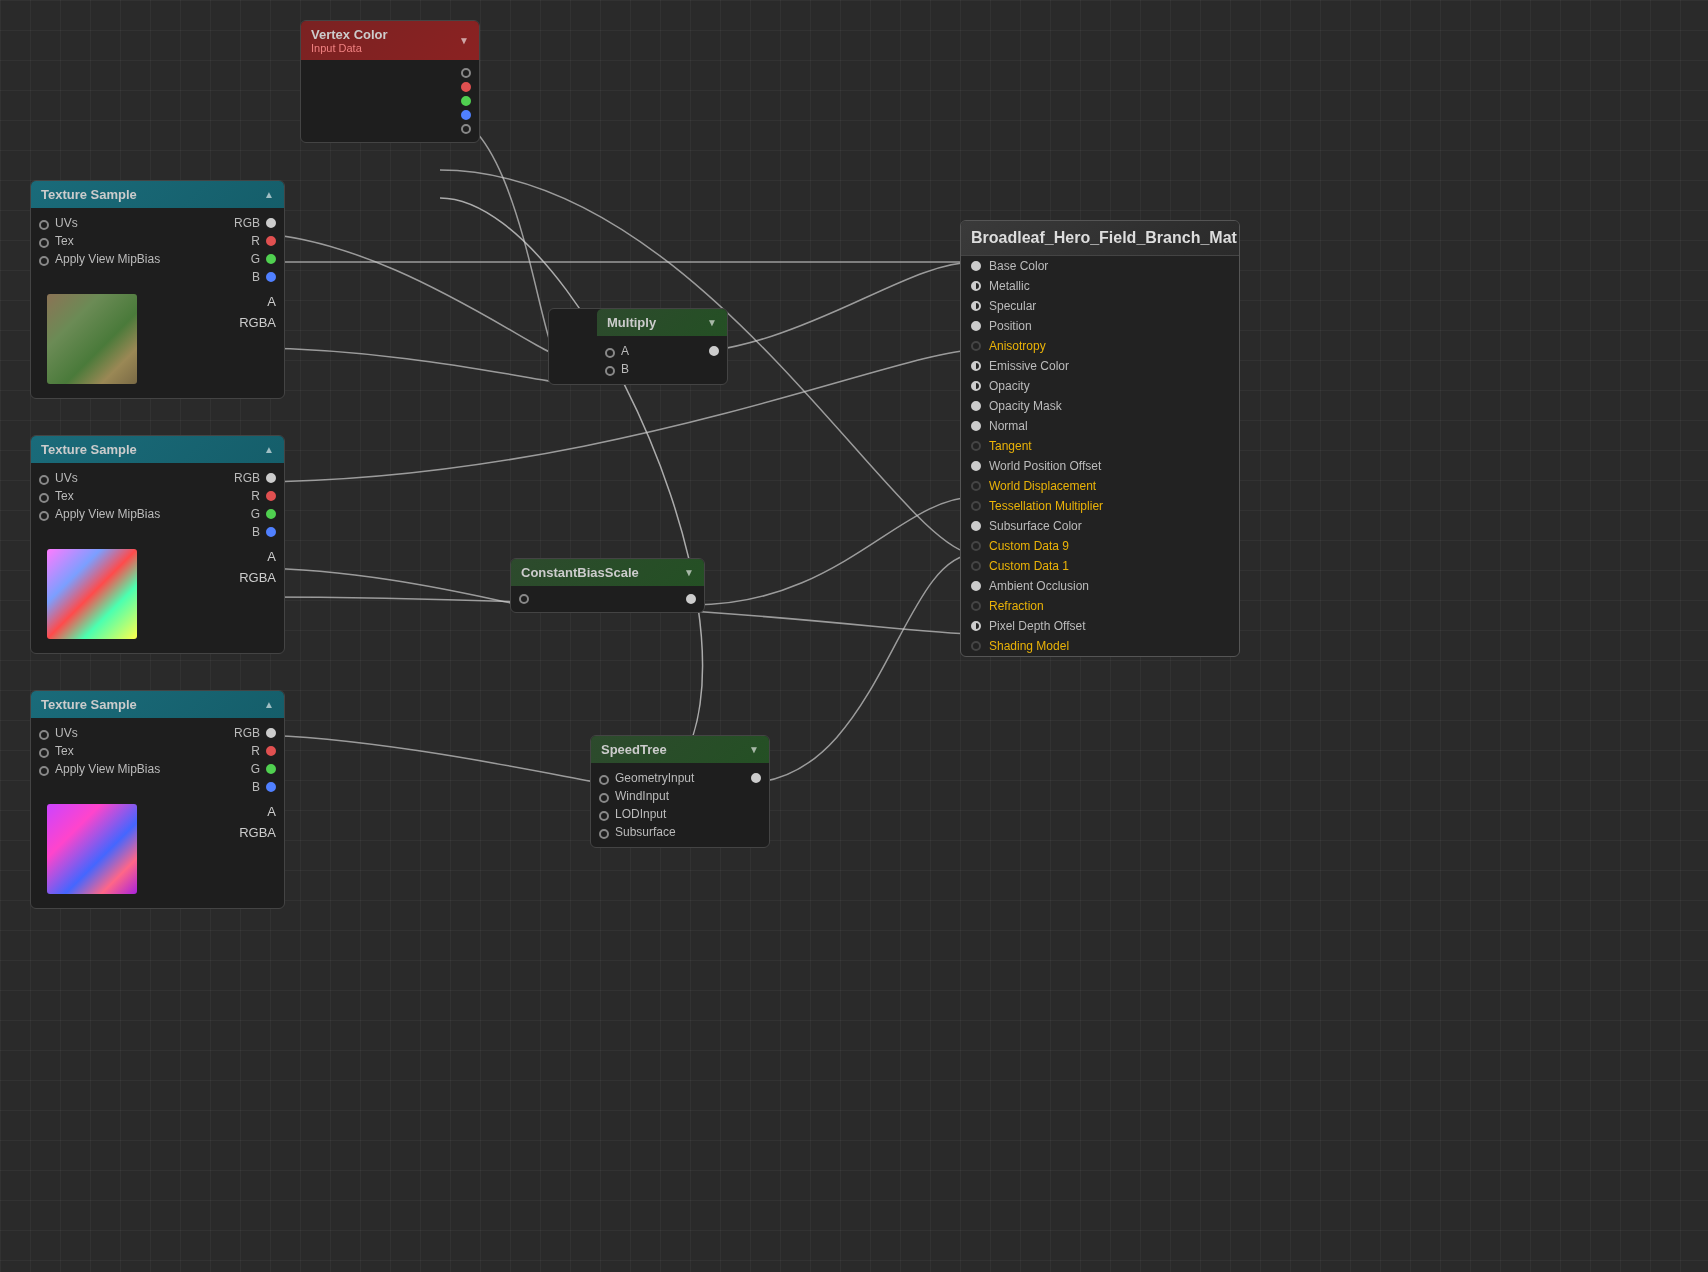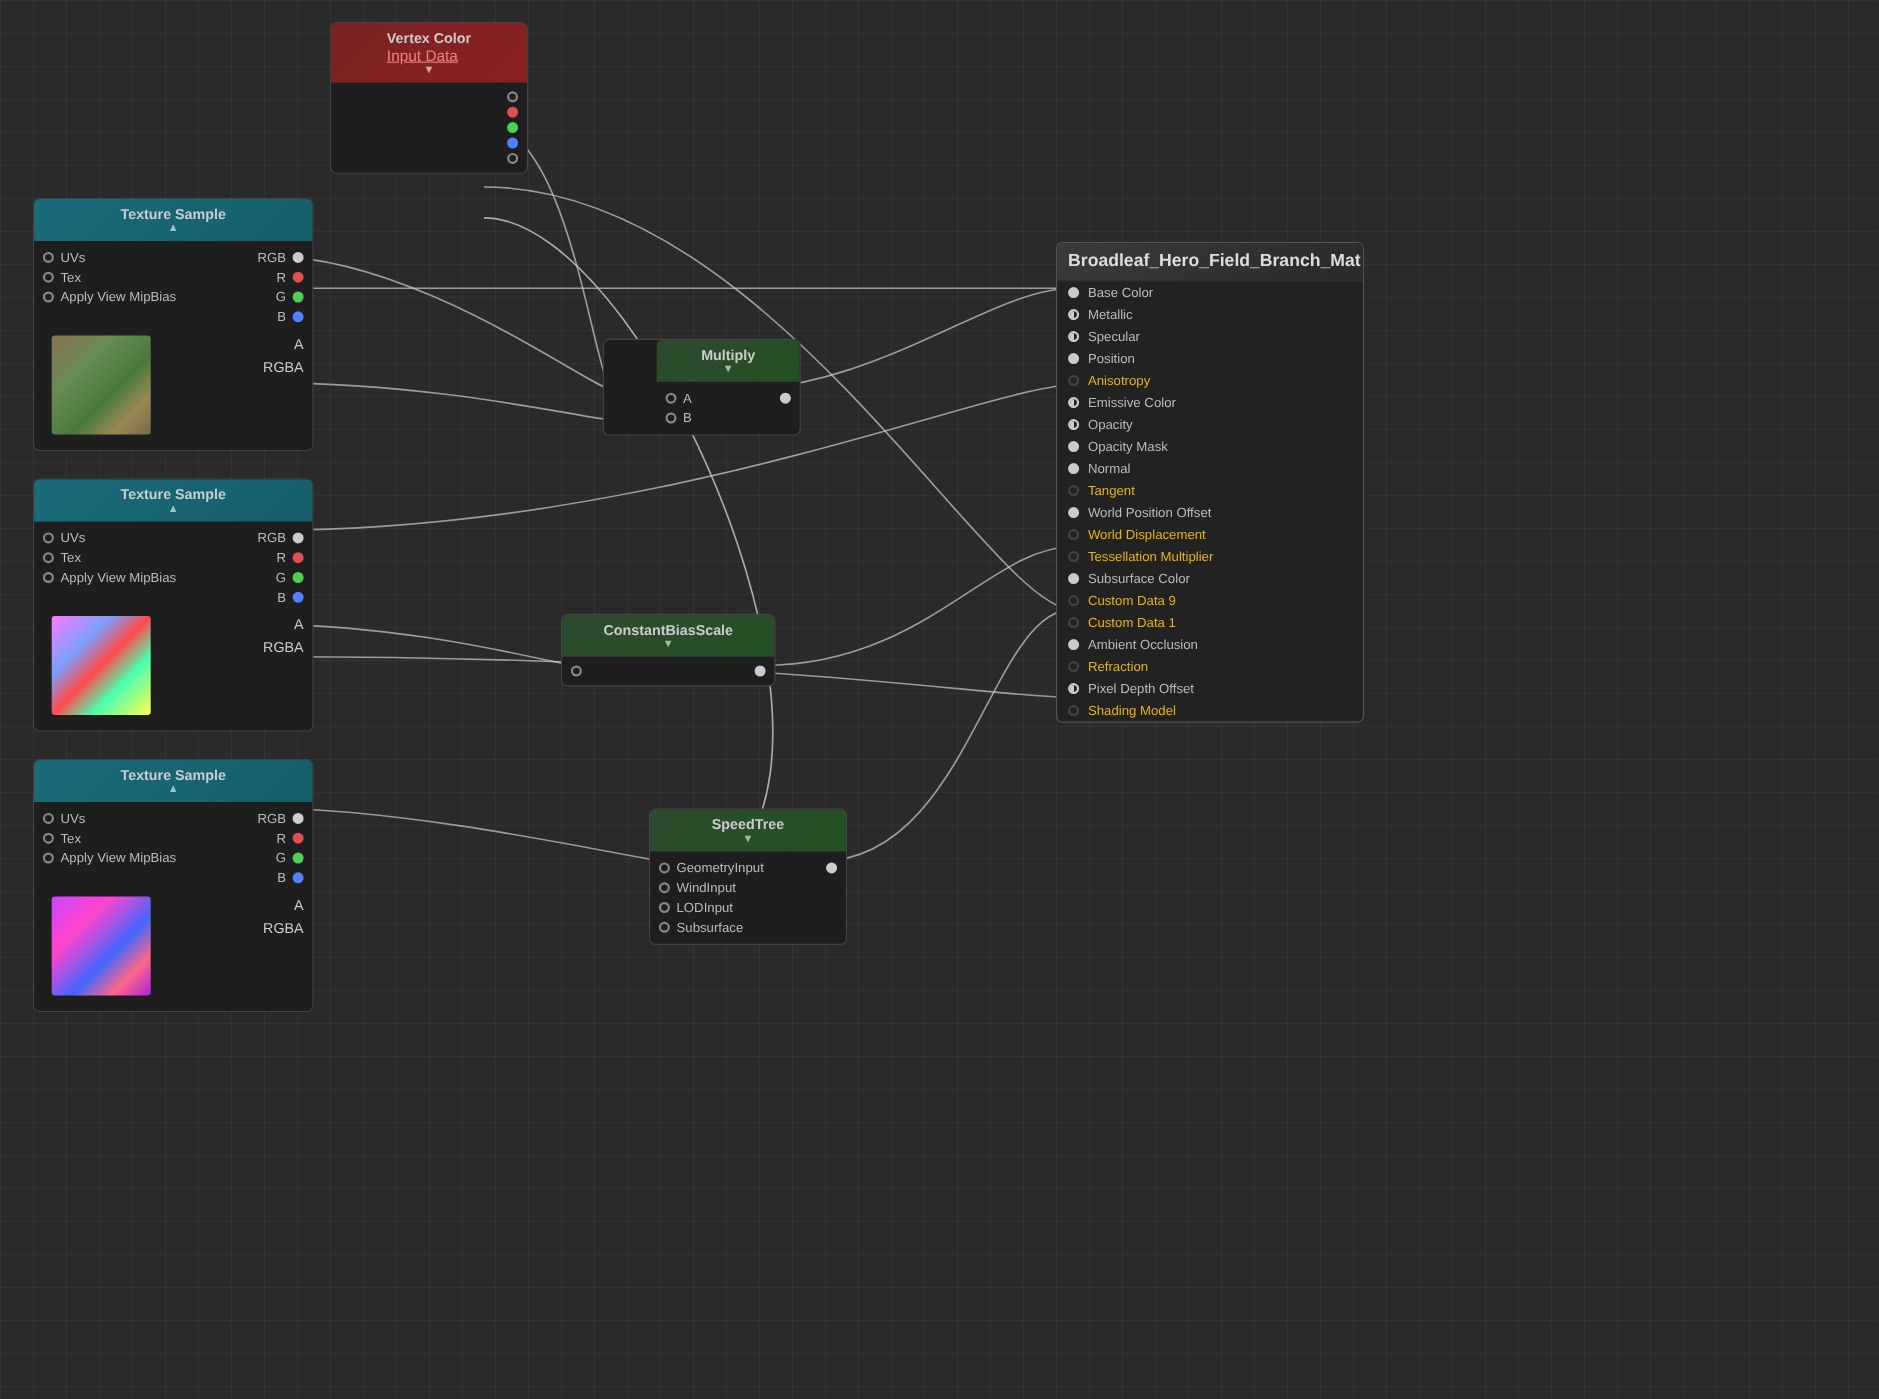--- a/index.html
+++ b/index.html
@@ -36,21 +36,20 @@
     }
 
     .node-header {
       border-radius: 5px 5px 0 0;
       padding: 6px 10px;
       font-weight: bold;
       font-size: 13px;
       display: flex;
       align-items: center;
       justify-content: space-between;
-      flex-direction: column;
     }
 
     .node-header .arrow {
       font-size: 10px;
       color: rgba(255,255,255,0.6);
     }
 
     .node-body {
       padding: 6px 0;
     }
@@ -83,36 +82,36 @@
       margin-left: 6px;
       flex-shrink: 0;
     }
 
     .pin-red { border-color: #e05050 !important; background: #e05050 !important; }
     .pin-green { border-color: #50d050 !important; background: #50d050 !important; }
     .pin-blue { border-color: #5080ff !important; background: #5080ff !important; }
     .pin-white { border-color: #ccc !important; background: #ccc !important; }
     .pin-gray { border-color: #888 !important; background: transparent !important; }
 
-    .row-left { display: flex; align-items: center; }
+    .row-left { display: flex; align-items: flex-end; }
     .row-right { display: flex; align-items: center; }
 
     
     .texture-sample-header { background: linear-gradient(135deg, #1a6b7a, #155e6a); }
     .texture-thumb {
       width: 90px;
       height: 90px;
       margin: 4px 8px;
       border-radius: 3px;
       overflow: hidden;
     }
 
     
     .vertex-color-header { background: linear-gradient(135deg, #7a2222, #8b2222); }
-    .vertex-color-sub { font-size: 14px; color: #f08080; font-weight: normal; text-decoration: underline; }
+    .vertex-color-sub { font-size: 11px; color: #f08080; font-weight: normal; }
 
     
     .multiply-header { background: linear-gradient(135deg, #2d4a2d, #245024); }
 
     
     .constant-header { background: linear-gradient(135deg, #2d4a2d, #245024); }
 
     
     .speedtree-header { background: linear-gradient(135deg, #2d4a2d, #245024); }
 

